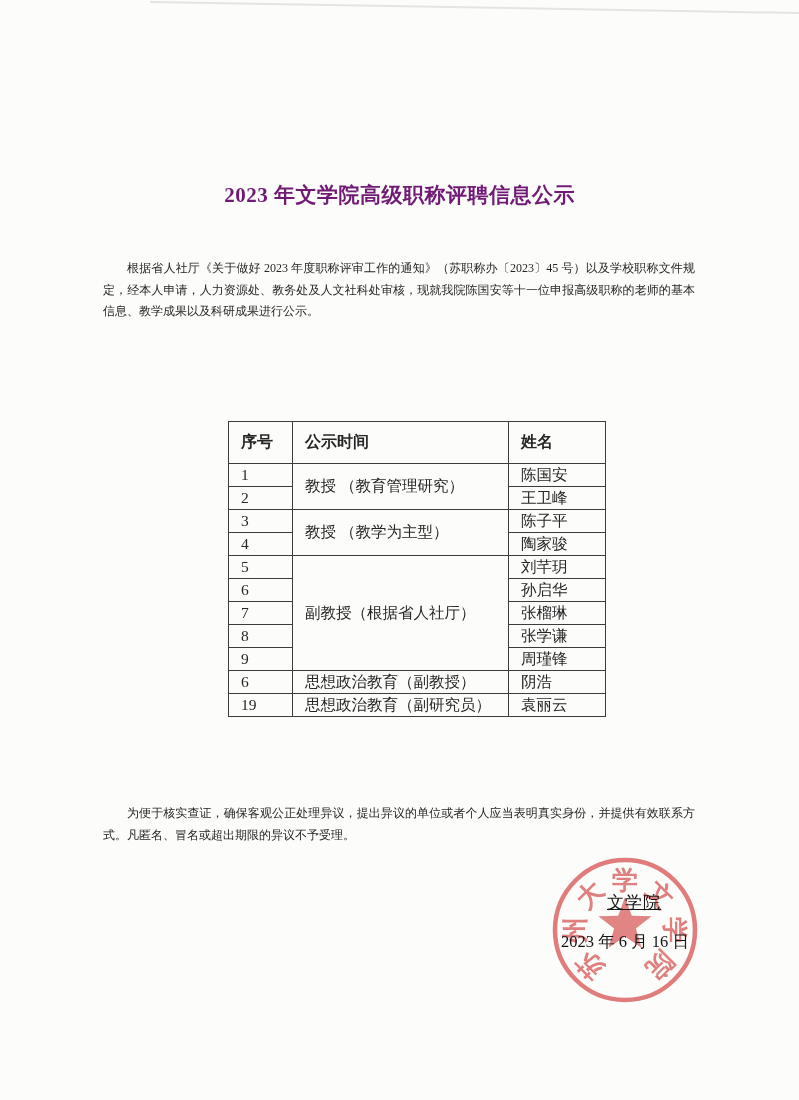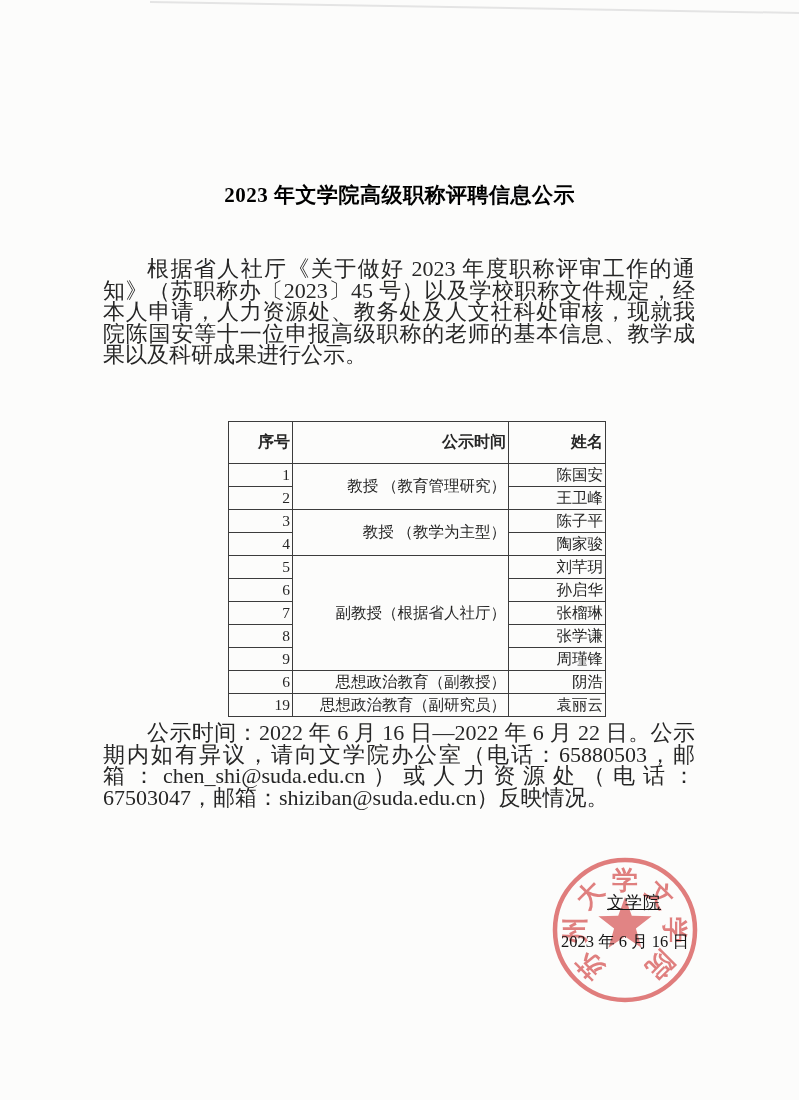--- a/index.html
+++ b/index.html
@@ -25,51 +25,51 @@
   .title {
     position: absolute;
     top: 181px;
     left: 0;
     width: 799px;
     margin: 0;
     text-align: center;
     font-size: 21px;
     font-weight: bold;
     letter-spacing: 0.5px;
-    color: #000000;
+    color: #701a75;
   }
   .para {
     position: absolute;
     left: 103px;
     width: 592px;
     margin: 0;
-    font-size: 22px;
+    font-size: 12px;
     line-height: 21.5px;
     text-align: justify;
     text-indent: 2em;
     color: #262626;
   }
   .p1 { top: 258px; }
   .p2 { top: 361px; }
   .p3 { top: 722px; }
   .p4 { top: 803px; }
   table.roster {
     position: absolute;
     top: 421px;
     left: 228px;
     border-collapse: collapse;
     font-size: 15.5px;
     color: #262626;
     table-layout: fixed;
   }
   table.roster th, table.roster td {
     border: 1.5px solid #3c3c3c;
-    text-align: right;
+    text-align: left;
     vertical-align: middle;
-    padding: 0 2px;
+    padding: 0 12px;
     overflow: hidden;
     white-space: nowrap;
   }
   table.roster th { height: 41px; font-weight: bold; font-size: 16px; }
   table.roster td { height: 22px; }
   col.c-no  { width: 64px; }
   col.c-pos { width: 216px; }
   col.c-name{ width: 97px; }
   .sig-org {
     position: absolute;
@@ -172,21 +172,21 @@
           <td>阴浩</td>
         </tr>
         <tr>
           <td>19</td>
           <td rowspan="1">思想政治教育（副研究员）</td>
           <td>袁丽云</td>
         </tr>
       </tbody>
   </table>
 
-  <p class="para p3">公示时间：2022 年 6 月 16 日—2022 年 6 月 22 日。公示期内如有异议，请向文学院办公室（电话：65880503，邮箱：chen_shi@suda.edu.cn）或人力资源处（电话：67503047，邮箱：shiziban@suda.edu.cn）反映情况。</p>
+  <p class="para p4">为便于核实查证，确保客观公正处理异议，提出异议的单位或者个人应当表明真实身份，并提供有效联系方式。凡匿名、冒名或超出期限的异议不予受理。</p>
 
   <div class="sig-org">文学院</div>
   <div class="sig-date">2023 年 6 月 16 日</div>
 
   <svg class="stamp" width="156" height="154" viewBox="0 0 156 154">
     <circle cx="77" cy="75" r="70" fill="none" stroke="#d85c5c" stroke-width="4.5" opacity="0.8"></circle>
     <polygon points="77,42 83.8,60.7 103.6,61.3 87.9,73.6 93.5,92.7 77,81.5 60.5,92.7 66.1,73.6 50.4,61.3 70.2,60.7" opacity="0.75" fill="#d85c5c"></polygon>
     <g font-size="26" opacity="0.78" text-anchor="middle" fill="#d85c5c">
       <text x="41.6" y="110.4" dy="9" transform="rotate(-135 41.6 110.4)">苏</text>
       <text x="27" y="75" dy="9" transform="rotate(-90 27 75)">州</text>

